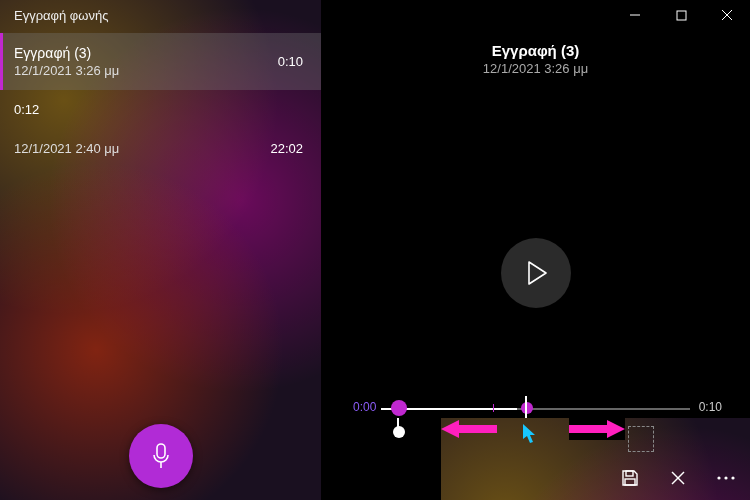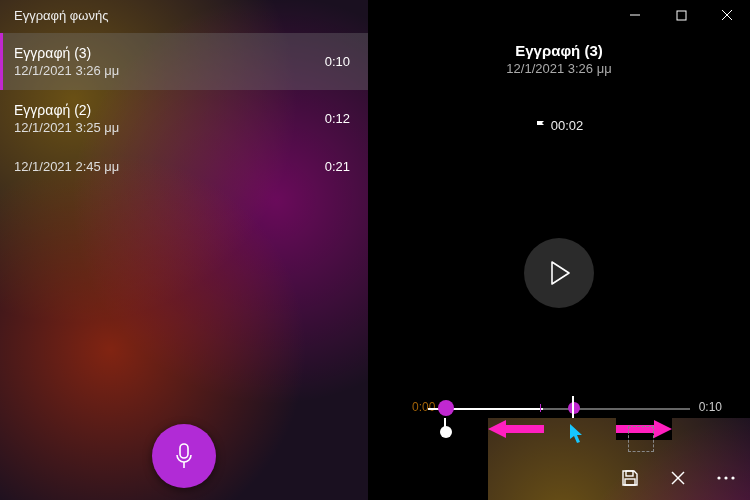--- a/index.html
+++ b/index.html
@@ -1,21 +1,21 @@
 <!DOCTYPE html>
 <html><head>
 <meta charset="utf-8">
 <style>
   * { margin: 0; padding: 0; box-sizing: border-box; font-family: "Segoe UI", Arial, sans-serif; }
   html, body { width: 750px; height: 500px; overflow: hidden; background: #000; color: #fff; }
   .app { display: flex; width: 100%; height: 100%; }
 
   
   .left {
-    width: 368px; height: 100%; position: relative;
+    width: 321px; height: 100%; position: relative;
     background: radial-gradient(circle at 30% 70%, rgba(255,60,0,0.45), transparent 45%),
                 radial-gradient(circle at 75% 40%, rgba(255,0,200,0.35), transparent 50%),
                 radial-gradient(circle at 20% 20%, rgba(255,200,0,0.35), transparent 45%),
                 #1a1020;
     display: flex; flex-direction: column;
   }
   .title { font-size: 13px; padding: 8px 14px 10px; font-weight: 400; color: #eee; }
   .section-label { font-size: 13px; padding: 10px 14px 6px; color: #ddd; border-bottom: 1px solid rgba(255,255,255,0.35); margin: 0 6px 6px 6px; }
 
   .list { flex: 1; overflow: hidden; }
@@ -48,21 +48,21 @@
 
   .play {
     position: absolute; top: 238px; left: 50%; transform: translateX(-50%);
     width: 70px; height: 70px; border-radius: 50%; background: #2b2b2b;
     display:flex; align-items:center; justify-content:center; cursor:pointer;
   }
 
   .trimbar { position: absolute; left: 28px; right: 28px; top: 398px; height: 40px; }
   .track { position: absolute; top: 10px; left: 32px; right: 32px; height: 2px; background: #666; }
   .track .fill { position:absolute; left:0; width:44%; height:2px; background:#fff; top:0; }
-  .tl-left  { position:absolute; top:2px; left:16px; font-size:12px; color:#a16207; }
+  .tl-left  { position:absolute; top:2px; left:4px; font-size:12px; color:#8b5cf6; }
   .tl-right { position:absolute; top:2px; right:0; font-size:12px; color:#ccc; }
   .handle-start {
     position:absolute; top:2px; left:42px; width:16px; height:16px; border-radius:50%;
     background:#c028d0; cursor:pointer;
   }
   .handle-start::after {
     content:""; position:absolute; top:18px; left:6px; width:2px; height:14px; background:#fff;
   }
   .knob-start {
     position:absolute; top:28px; left:44px; width:12px; height:12px; border-radius:50%;
@@ -99,31 +99,27 @@
     <div class="title">Εγγραφή φωνής</div>
     <div class="list">
       <div class="item selected">
         <div class="meta">
           <div class="name">Εγγραφή (3)</div>
           <div class="date">12/1/2021 3:26 μμ</div>
         </div>
         <div class="dur">0:10</div>
       </div>
       <div class="item">
-        <div class="meta">
-          <div class="name">Εγγραφή (2)</div>
-          <div class="date">12/1/2021 3:25 μμ</div>
-        </div>
         <div class="dur">0:12</div>
       </div>
       <div class="item">
         <div class="meta">
-          <div class="date">12/1/2021 2:45 μμ</div>
-        </div>
-        <div class="dur">0:21</div>
+          <div class="date">12/1/2021 2:40 μμ</div>
+        </div>
+        <div class="dur">22:02</div>
       </div>
     </div>
     <div class="record-btn">
       <svg width="24" height="28" viewBox="0 0 24 28" fill="none" stroke="#fff" stroke-width="1.6">
         <rect x="8" y="2" width="8" height="14" rx="4"></rect>
         <path d="M5 13a7 7 0 0 0 14 0"></path>
         <line x1="12" y1="20" x2="12" y2="26"></line>
       </svg>
     </div>
   </div>
@@ -146,25 +142,20 @@
             <line x1="11" y1="1" x2="1" y2="11" stroke="#fff" stroke-width="1"></line>
           </svg>
         </div>
     </div>
 
     <div class="header">
       <div class="hname">Εγγραφή (3)</div>
       <div class="hdate">12/1/2021 3:26 μμ</div>
     </div>
 
-    <div class="marker">
-      <svg width="12" height="12" viewBox="0 0 12 12" fill="#fff">
-          <path d="M2 1v10M2 1h7l-2 2 2 2H2"></path>
-        </svg><span>00:02</span>
-    </div>
 
     <div class="play">
       <svg width="24" height="26" viewBox="0 0 24 26" fill="none" stroke="#fff" stroke-width="1.6" stroke-linejoin="round">
         <polygon points="5,2 22,13 5,24"></polygon>
       </svg>
     </div>
 
     <div class="trimbar">
       <div class="tl-left">0:00</div>
       <div class="tl-right">0:10</div>

